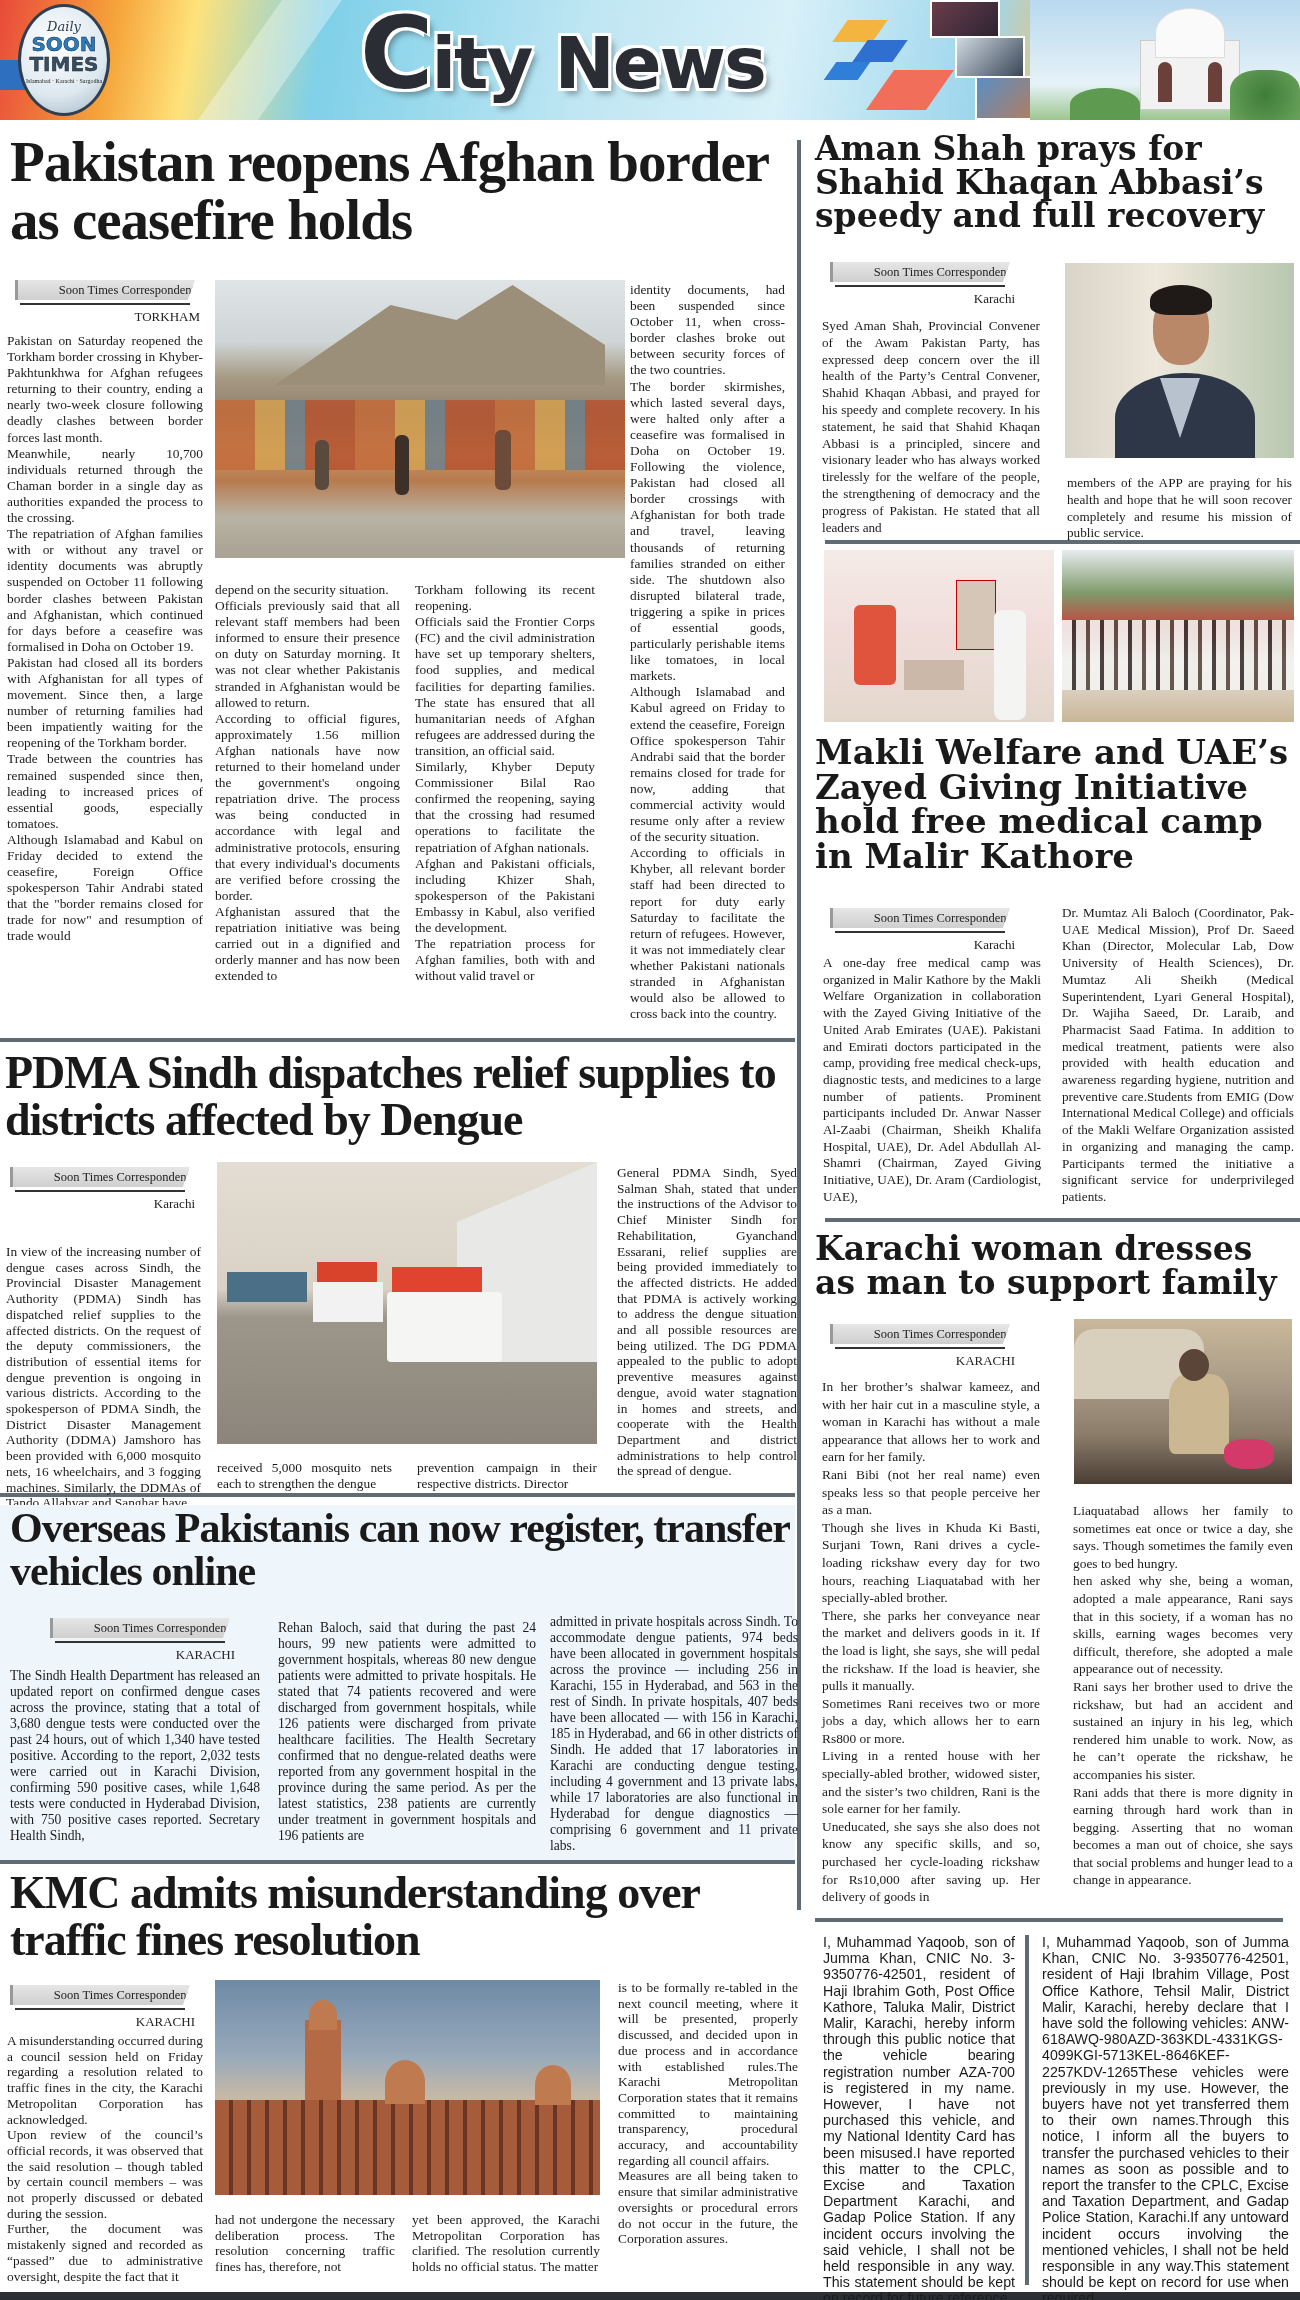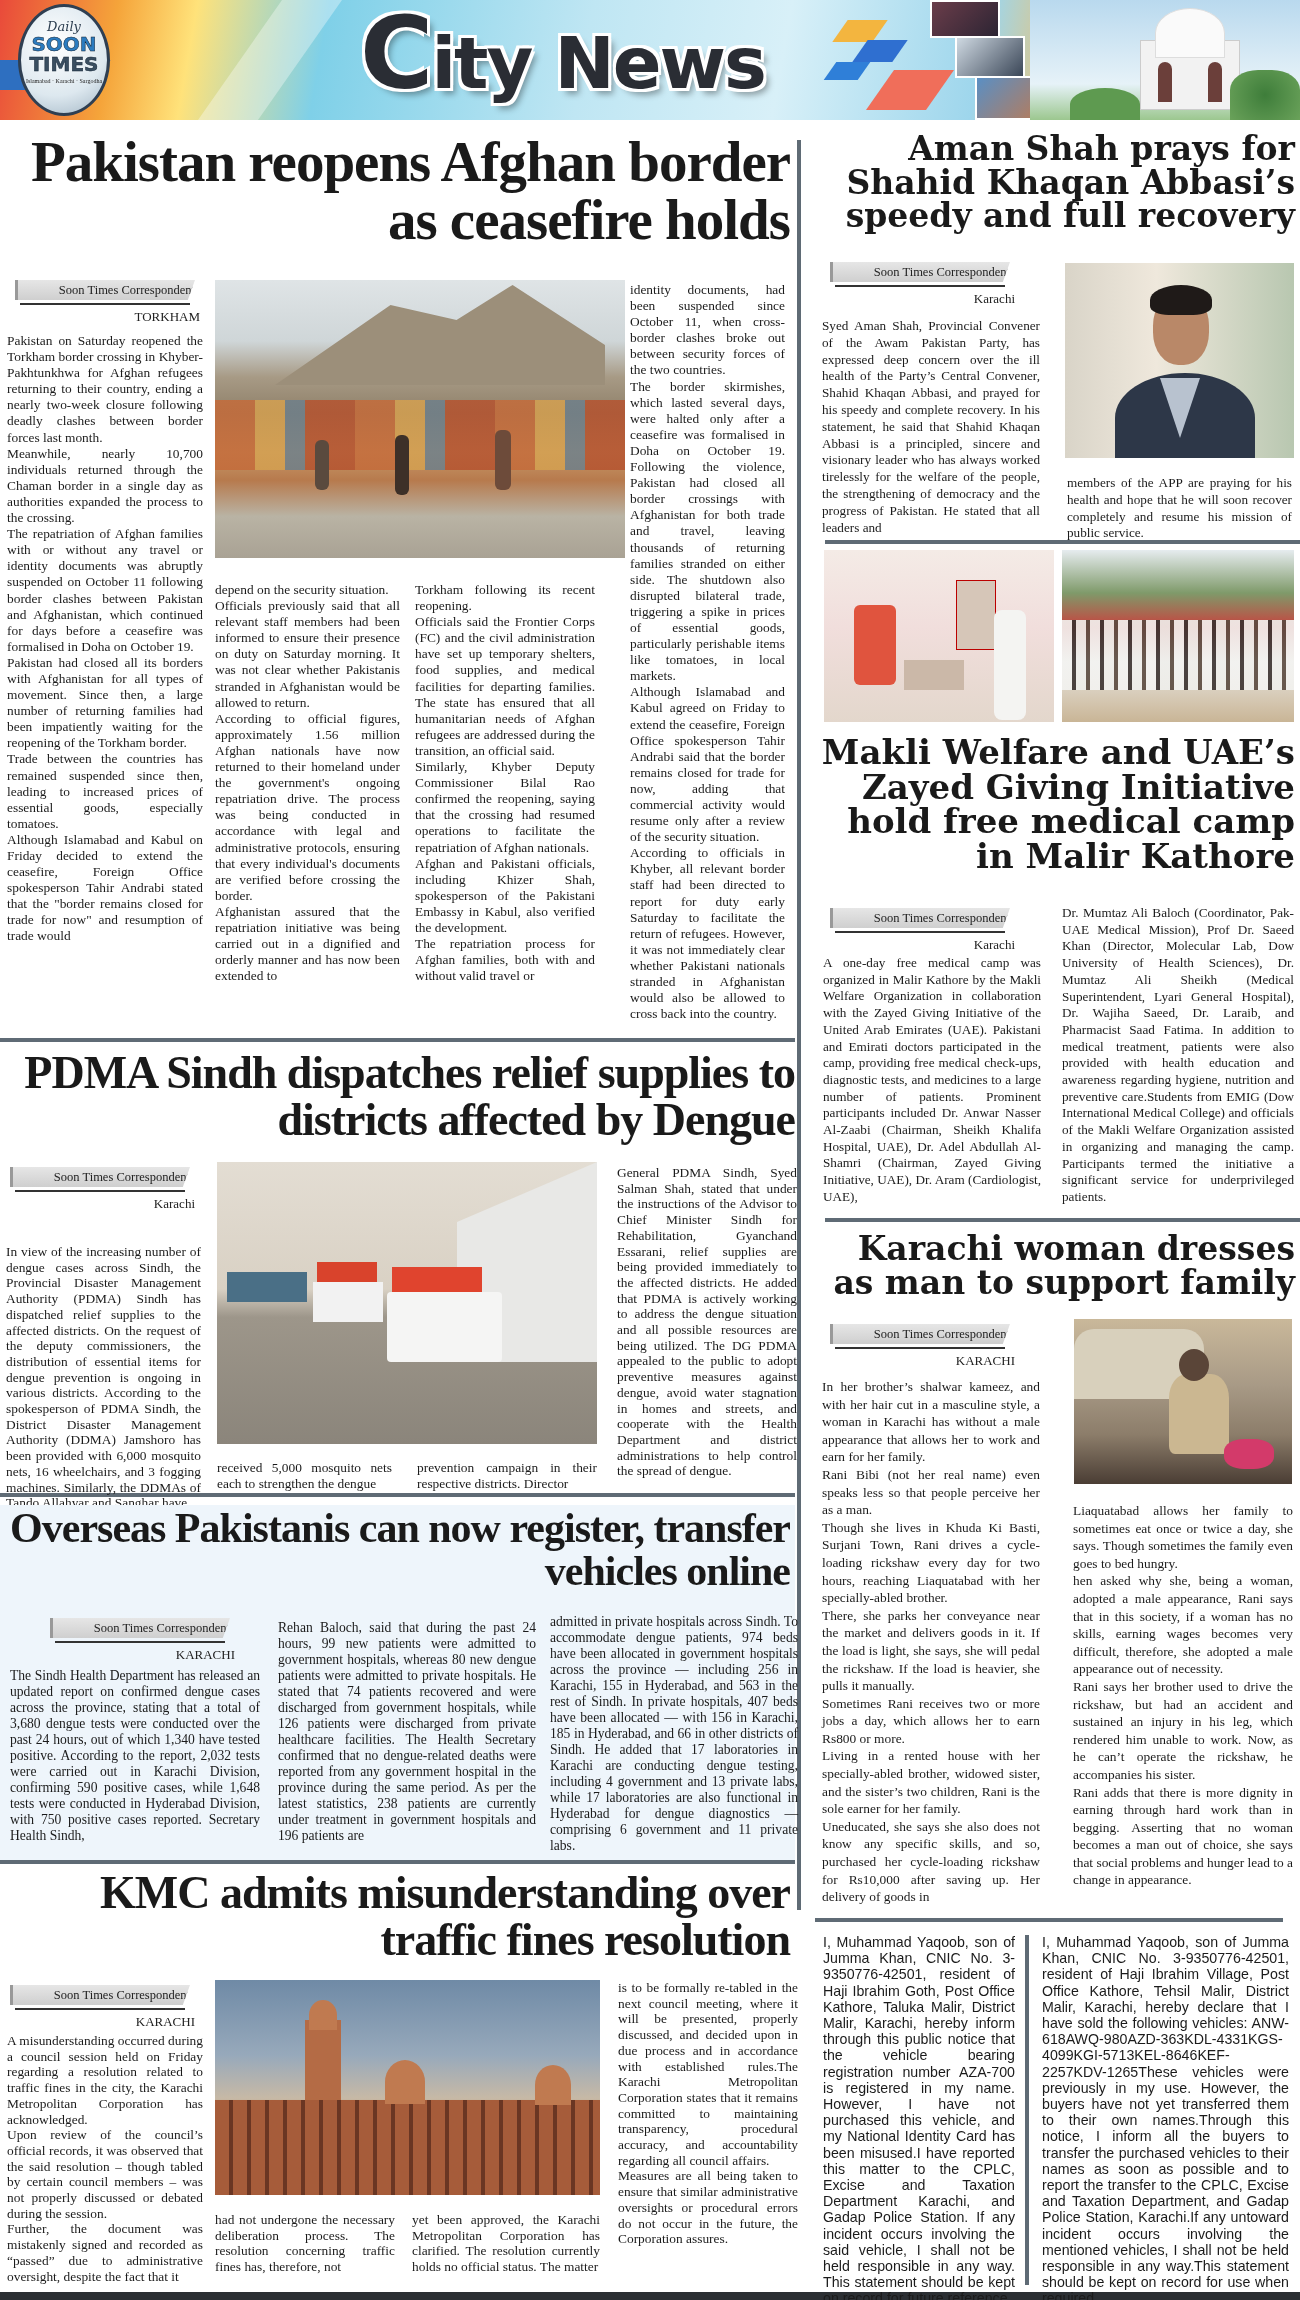--- a/index.html
+++ b/index.html
@@ -19,21 +19,21 @@
   .brand { left: 360px; top: 14px; font-family: "DejaVu Sans", sans-serif; font-weight: bold; font-size: 72px; color: #2a2d34;
     text-shadow: 3px 3px 0 #fff, -3px -3px 0 #fff, 3px -3px 0 #fff, -3px 3px 0 #fff, 5px 6px 6px rgba(0,0,0,.35); letter-spacing: -2px; text-align: right; }
   .brand .big-c { font-size: 100px; line-height: 80px; }
   .photo-strip { position: absolute; top: 0; width: 70px; height: 40px; border: 2px solid #fff; }
   .mausoleum { left: 1030px; top: 0; width: 270px; height: 120px;
     background: linear-gradient(180deg, #b9d9ee 0%, #e6f2f8 70%, #9cc78f 100%); }
   .maus-body { position: absolute; left: 110px; top: 40px; width: 100px; height: 70px; background: #f2f2f2; border: 1px solid #ccc; }
   .maus-dome { position: absolute; left: 125px; top: 8px; width: 70px; height: 50px; border-radius: 50% 50% 0 0; background: #fafafa; border: 1px solid #ddd; }
   .maus-arch { position: absolute; top: 62px; width: 14px; height: 40px; background: #6b3f3a; border-radius: 7px 7px 0 0; }
 
-  .headline { position: absolute; text-align: right; font-family: "DejaVu Serif", serif; color: #1a1a1a; line-height: 1.02; }
+  .headline { position: absolute; text-align: left; font-family: "DejaVu Serif", serif; color: #1a1a1a; line-height: 1.02; }
   .hl-cond { font-family: "Liberation Serif", serif; letter-spacing: -1px; }
   .byline { position: absolute; width: 190px; text-align: right; }
   .byline .tag { display: block; margin: 0 auto; width: 180px; height: 20px; background: linear-gradient(180deg,#e6e6e6,#cfcfcf); clip-path: polygon(0 0, 100% 0, 96% 100%, 0 100%);
     font-size: 12.5px; line-height: 20px; color: #222; border-left: 3px solid #999; }
   .byline .rule { display: block; width: 170px; height: 2px; background: #333; margin: 3px auto 4px; }
   .byline .loc { display: block; font-size: 13px; color: #222; }
   .col { position: absolute; font-size: 13.4px; line-height: 16.1px; text-align: justify; color: #1b1b1b; }
   .col p { margin: 0; }
   .sans { font-family: "Liberation Sans", sans-serif; font-size: 14.2px; line-height: 16.2px; }
   .photo { position: absolute; overflow: hidden; }

